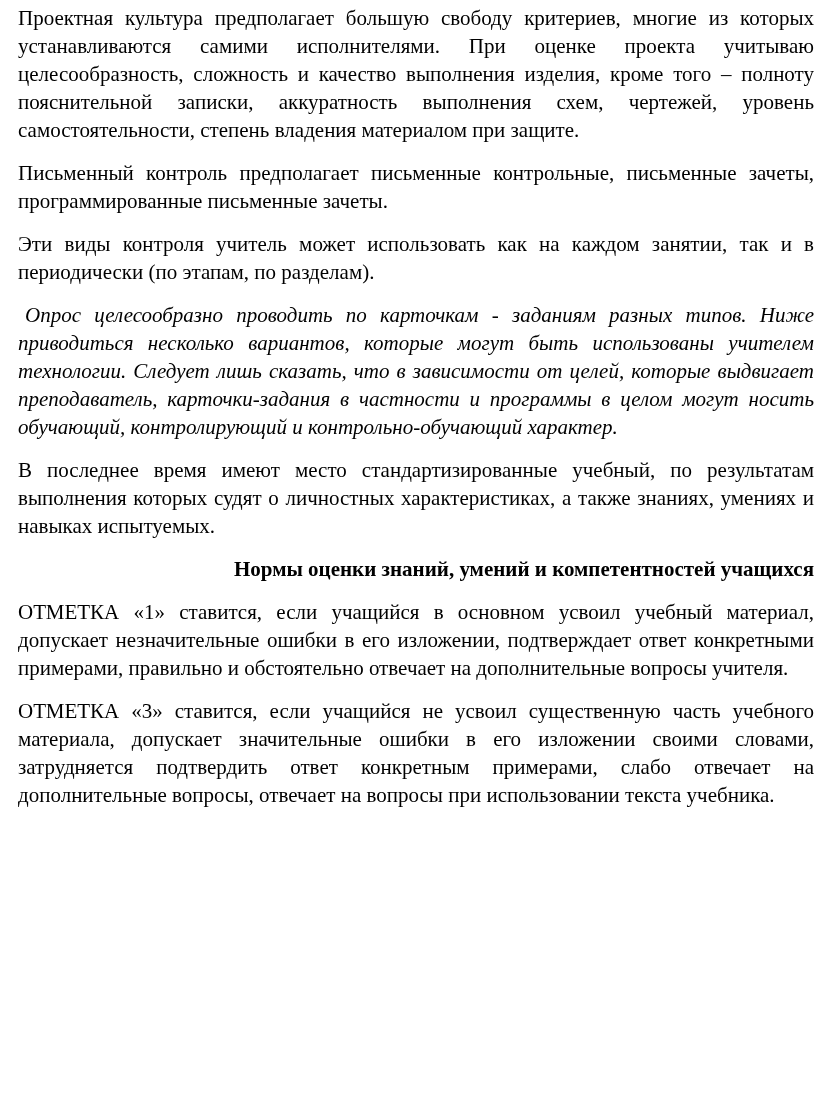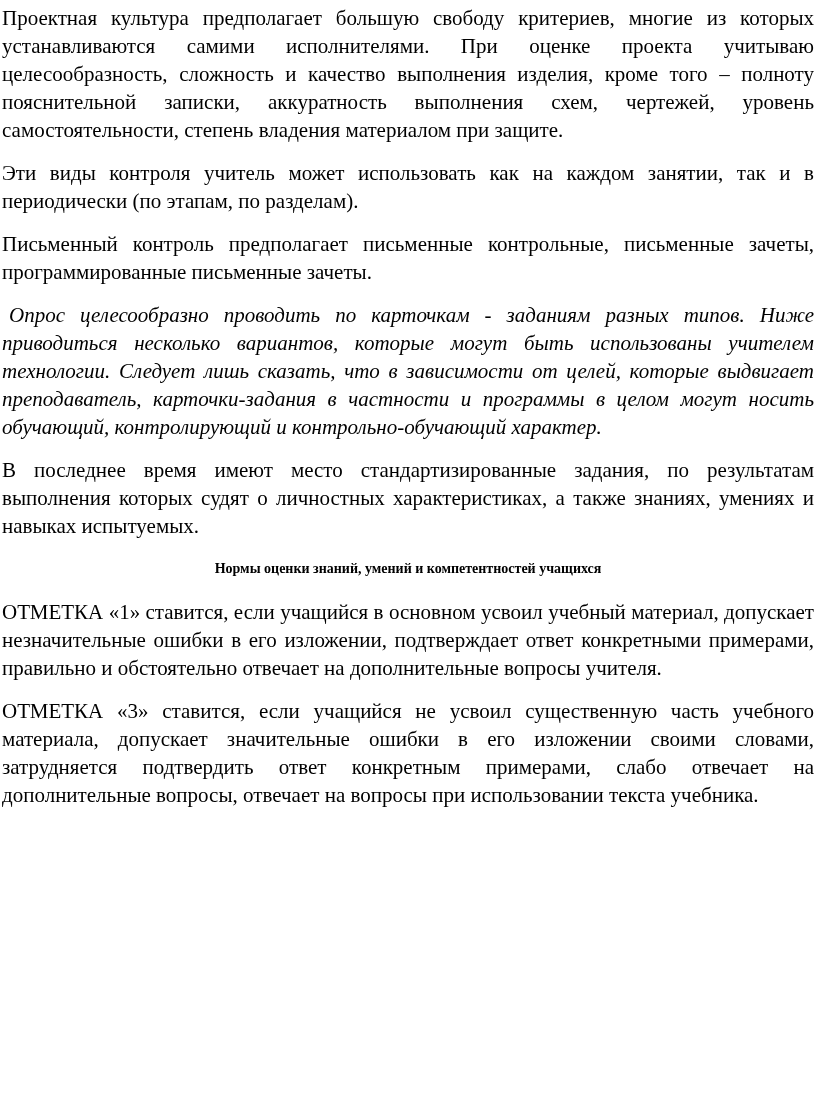--- a/index.html
+++ b/index.html
@@ -19,53 +19,53 @@
     padding: 4px 2px 0 2px;
     background: #ffffff;
     color: #000000;
     font-family: "Liberation Serif", "DejaVu Serif", serif;
     font-size: 21px;
     line-height: 28px;
     text-align: justify;
     text-justify: inter-word;
   }
   .page p {
-    margin: 0 0 15px 0;
+    margin: 0 0 15px 16px;
   }
   .page p.indent-small {
     text-indent: 7px;
     font-style: italic;
   }
   .page p.last {
     margin-bottom: 0;
   }
   .section-heading {
     margin: 0 0 15px 0;
-    text-align: center;
+    text-align: right;
     font-weight: 700;
-    font-size: 14px;
+    font-size: 21px;
     line-height: 28px;
   }
 </style>
 </head>
 <body>
 
 <div class="page">
 
   <p>Проектная культура предполагает большую свободу критериев, многие из которых устанавливаются самими исполнителями. При оценке проекта учитываю целесообразность, сложность и качество выполнения изделия, кроме того – полноту пояснительной записки, аккуратность выполнения схем, чертежей, уровень самостоятельности, степень владения материалом при защите.</p>
 
 
+  <p>Письменный контроль предполагает письменные контрольные, письменные зачеты, программированные письменные зачеты.</p>
+
   <p>Эти виды контроля учитель может использовать как на каждом занятии, так и в периодически (по этапам, по разделам).</p>
-
-  <p>Письменный контроль предполагает письменные контрольные, письменные зачеты, программированные письменные зачеты.</p>
 
 
   <p class="indent-small">Опрос целесообразно проводить по карточкам - заданиям разных типов. Ниже приводиться несколько вариантов, которые могут быть использованы учителем технологии. Следует лишь сказать, что в зависимости от целей, которые выдвигает преподаватель, карточки-задания в частности и программы в целом могут носить обучающий, контролирующий и контрольно-обучающий характер.</p>
 
-  <p>В последнее время имеют место стандартизированные задания, по результатам выполнения которых судят о личностных характеристиках, а также знаниях, умениях и навыках испытуемых.</p>
+  <p>В последнее время имеют место стандартизированные учебный, по результатам выполнения которых судят о личностных характеристиках, а также знаниях, умениях и навыках испытуемых.</p>
 
 
   <p class="section-heading">Нормы оценки знаний, умений и компетентностей учащихся</p>
 
 
   <p>ОТМЕТКА «1» ставится, если учащийся в основном усвоил учебный материал, допускает незначительные ошибки в его изложении, подтверждает ответ конкретными примерами, правильно и обстоятельно отвечает на дополнительные вопросы учителя.</p>
 
   <p class="last">ОТМЕТКА «3» ставится, если учащийся не усвоил существенную часть учебного материала, допускает значительные ошибки в его изложении своими словами, затрудняется подтвердить ответ конкретным примерами, слабо отвечает на дополнительные вопросы, отвечает на вопросы при использовании текста учебника.</p>
 
 </div>

